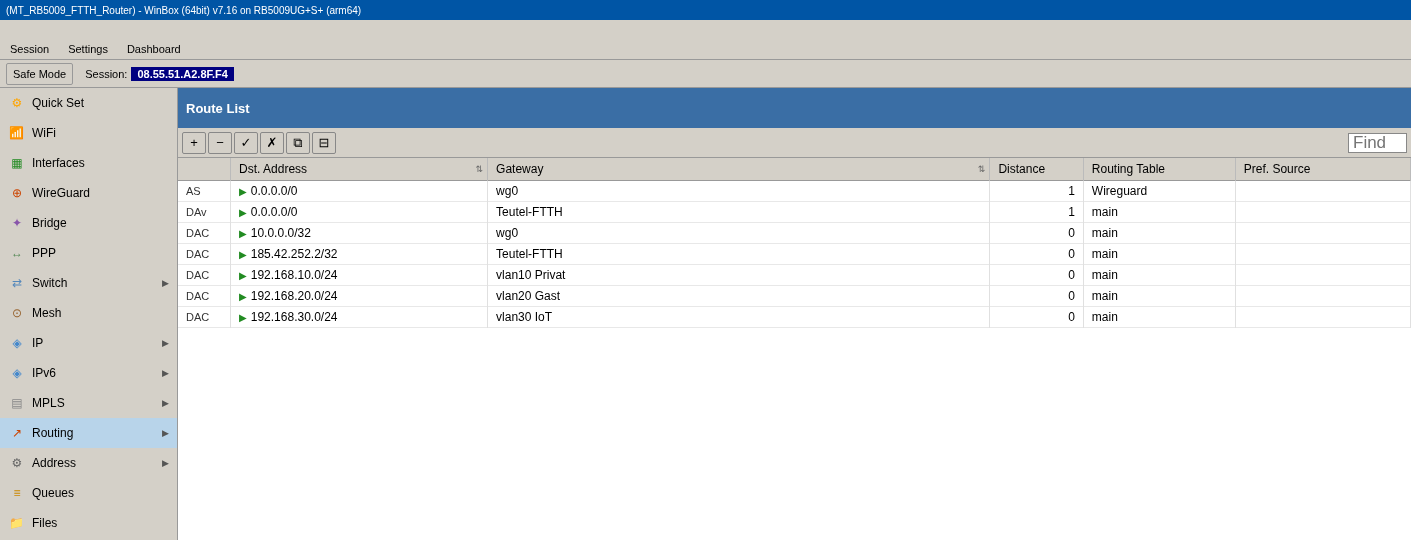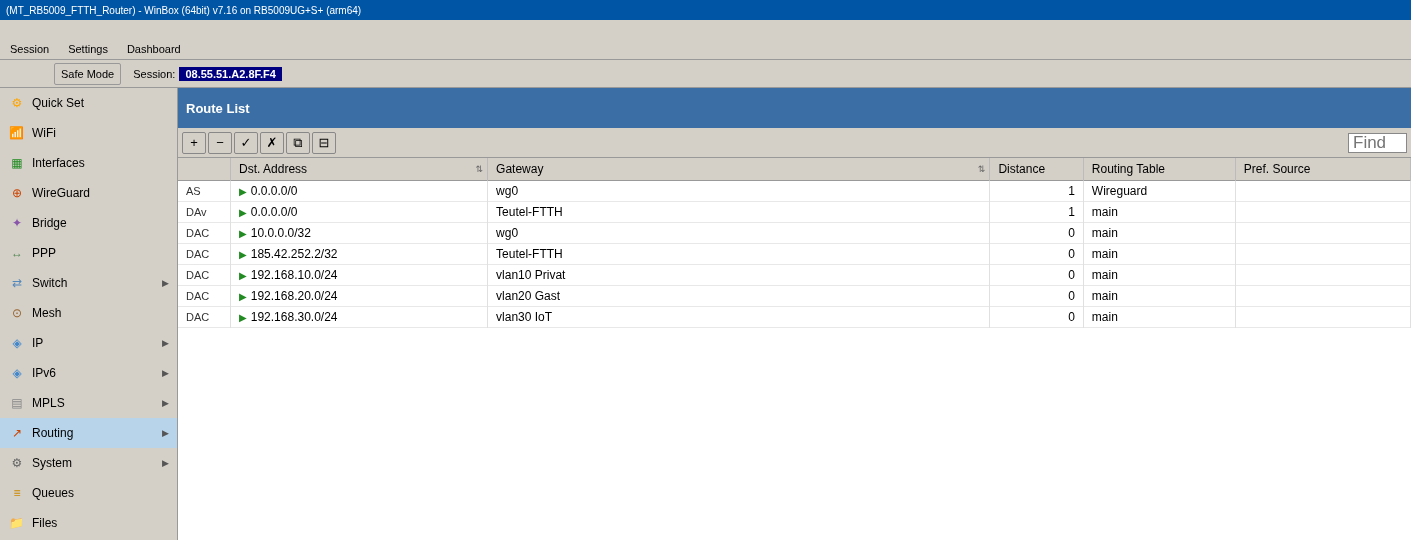--- a/index.html
+++ b/index.html
@@ -53,21 +53,20 @@
       background: #d4d0c8;
       border: 1px solid #999;
       padding: 2px 6px;
       cursor: pointer;
       font-size: 11px;
       border-radius: 2px;
       display: flex;
       align-items: center;
       justify-content: center;
       height: 22px;
-      margin-left: 48px;
     }
     .session-label {
       font-size: 11px;
       margin-left: 8px;
     }
     .session-value {
       background: #000080;
       color: white;
       padding: 1px 6px;
       font-size: 11px;
@@ -320,21 +319,21 @@
         <span class="sidebar-label">MPLS</span>
         <span class="sidebar-arrow">▶</span>
       </div>
       <div class="sidebar-item active">
         <span class="sidebar-icon icon-routing">↗</span>
         <span class="sidebar-label">Routing</span>
         <span class="sidebar-arrow">▶</span>
       </div>
       <div class="sidebar-item">
         <span class="sidebar-icon icon-system">⚙</span>
-        <span class="sidebar-label">System</span>
+        <span class="sidebar-label">Address</span>
         <span class="sidebar-arrow">▶</span>
       </div>
       <div class="sidebar-item">
         <span class="sidebar-icon icon-queues">≡</span>
         <span class="sidebar-label">Queues</span>
       </div>
       <div class="sidebar-item">
         <span class="sidebar-icon icon-files">📁</span>
         <span class="sidebar-label">Files</span>
       </div>

